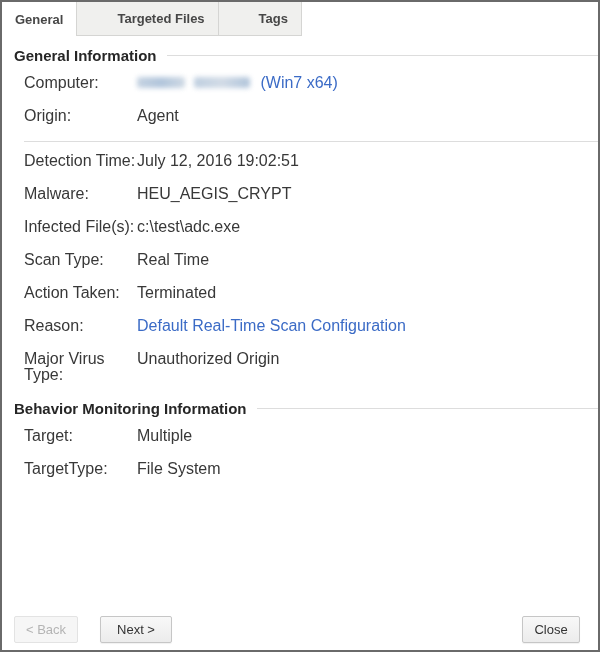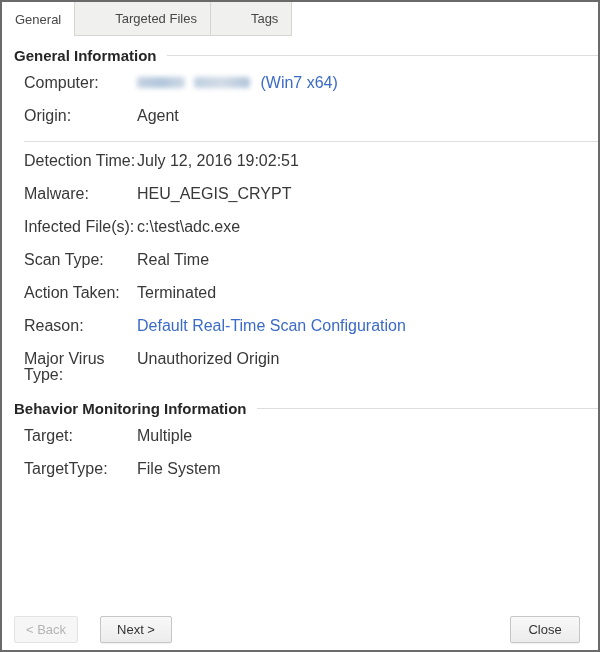--- a/index.html
+++ b/index.html
@@ -7,21 +7,21 @@
 
   .window {
     position:relative; width:600px; height:652px; box-sizing:border-box;
     border:2px solid #6a6a6a; background:#fff; overflow:hidden;
   }
 
   
   .tabbar { display:flex; align-items:stretch; height:34px; background:#fff; }
   .tab {
     box-sizing:border-box; display:flex; align-items:center; padding:0 13px;
-    font-size:13px; font-weight:normal; color:#474747; cursor:pointer; white-space:nowrap;
+    font-size:13px; font-weight:bold; color:#474747; cursor:pointer; white-space:nowrap;
   }
   .tab.active  { background:#fff; border-right:1px solid #d5d5d3; }
   .tab.inactive{ background:#f0f0ee; border-right:1px solid #d5d5d3; border-bottom:1px solid #d5d5d3;padding-left:40px; }
   .tab-spacer  { flex:1; }
 
   
   .section-hdr { display:flex; align-items:center; margin:11px 0 11px 12px; }
   .section-hdr .t { font-size:15px; font-weight:bold; color:#262626; white-space:nowrap; }
   .section-hdr .rule { flex:1; height:1px; background:#dddddd; margin-left:10px; }
 
@@ -42,21 +42,21 @@
   .btn {
     position:absolute; bottom:7px; height:27px; box-sizing:border-box;
     border:1px solid #c6c6c6; border-radius:2px;
     background:linear-gradient(#f8f8f8,#ececec);
     font-family:inherit; font-size:13px; color:#333; cursor:pointer; padding:4px 10px;
     box-shadow:0 1px 1px rgba(0,0,0,0.06);
   }
   .btn.disabled { color:#b4b4b4; border-color:#e3e3e3; background:#f6f6f6; box-shadow:none; cursor:default; }
   .btn-back  { left:12px;  width:64px; }
   .btn-next  { left:98px;  width:72px; }
-  .btn-close { right:18px; width:70px; }
+  .btn-close { right:18px; width:58px; }
 </style>
 </head>
 <body>
 
 <div class="window">
 
   <div class="tabbar">
     <div class="tab active">General</div>
     <div class="tab inactive">Targeted Files</div>
     <div class="tab inactive">Tags</div>

